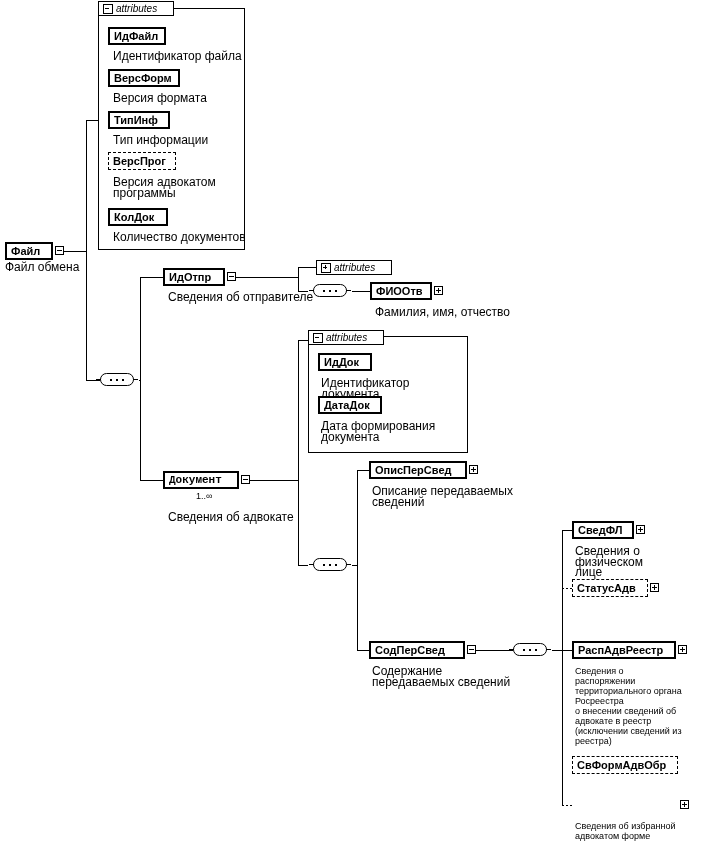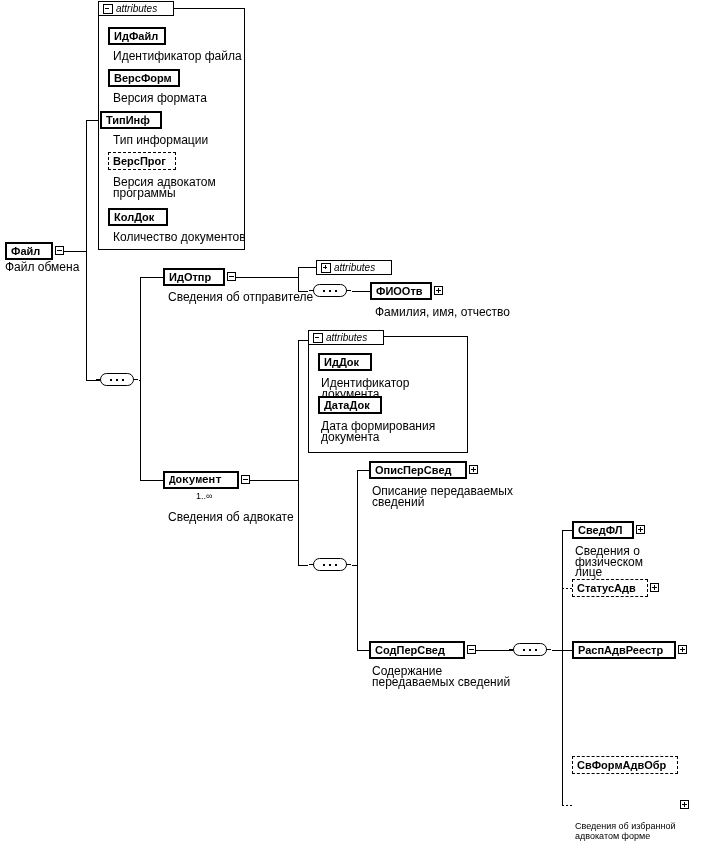--- a/index.html
+++ b/index.html
@@ -186,21 +186,21 @@
   <div class="node thick" style="left:108px; top:27px; width:58px;">
     <span class="lbl">ИдФайл</span>
   </div>
   <div class="cap" style="left:113px; top:51px; width:130px;">Идентификатор файла</div>
 
   <div class="node thick" style="left:108px; top:69px; width:72px;">
     <span class="lbl">ВерсФорм</span>
   </div>
   <div class="cap" style="left:113px; top:93px; width:130px;">Версия формата</div>
 
-  <div class="node thick" style="left:100px; top:111px; width:62px;">
+  <div class="node thick" style="left:108px; top:111px; width:62px;">
     <span class="lbl">ТипИнф</span>
   </div>
   <div class="cap" style="left:113px; top:135px; width:130px;">Тип информации</div>
 
   <div class="node dashed" style="left:108px; top:152px; width:68px;">
     <span class="lbl">ВерсПрог</span>
   </div>
   <div class="cap" style="left:113px; top:177px; width:130px;">Версия адвокатом
 программы</div>
 
@@ -334,20 +334,28 @@
 
   <div class="node dashed" style="left:572px; top:579px; width:76px;">
     <span class="lbl">СтатусАдв</span>
   </div>
   <div class="exp plus" style="left:650px; top:583px;"></div>
 
   <div class="node thick" style="left:572px; top:641px; width:104px;">
     <span class="lbl">РаспАдвРеестр</span>
   </div>
   <div class="exp plus" style="left:678px; top:645px;"></div>
+  <div class="cap small" style="left:575px; top:666px; width:135px;">Сведения о
+распоряжении
+территориального органа
+Росреестра
+о внесении сведений об
+адвокате в реестр
+(исключении сведений из
+реестра)</div>
 
   <div class="node dashed" style="left:572px; top:756px; width:106px;">
     <span class="lbl">СвФормАдвОбр</span>
   </div>
   <div class="exp plus" style="left:680px; top:800px;"></div>
   <div class="cap small" style="left:575px; top:821px; width:138px;">Сведения об избранной
 адвокатом форме
 адвокатского образования</div>
 
 </div>

